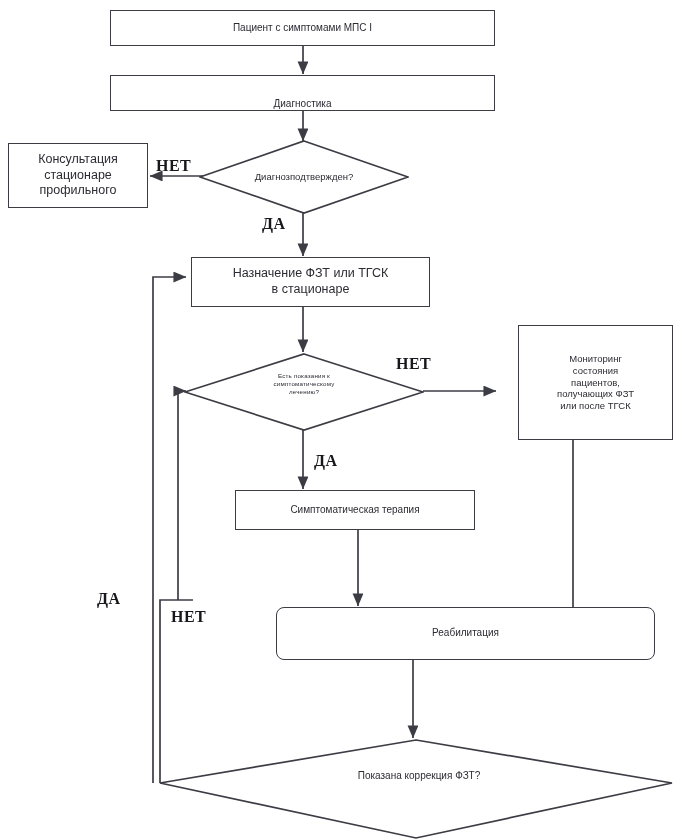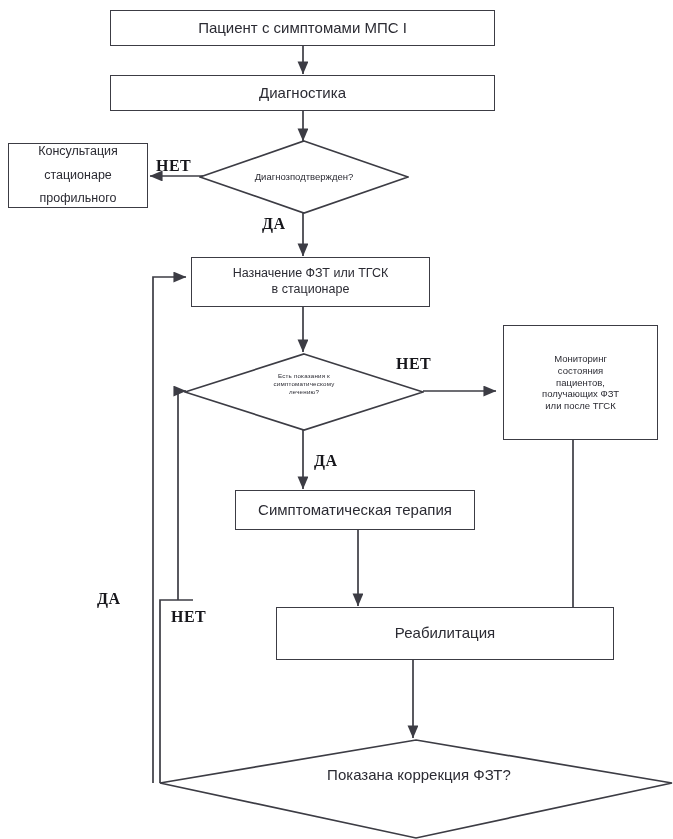--- a/index.html
+++ b/index.html
@@ -32,21 +32,21 @@
   }
   .box{
     border:1.6px solid #3c3c44;
     line-height:1.25;
   }
   .box .lbl{
     display:block;
     padding:0 6px;
     color:#2b2b33;
   }
-  .t-main{font-size:15px;}
+  .t-main{font-size:10px;}
   .t-mid{font-size:12.5px;}
   .t-small{font-size:9.5px;}
   .t-tiny{font-size:6.2px; letter-spacing:.2px;}
   .diamond-label{
     position:absolute;
     display:flex;
     align-items:center;
     justify-content:center;
     text-align:center;
     line-height:1.3;
@@ -102,65 +102,65 @@
       <path d="M178,600 L178,391 L186,391" marker-end="url(#arr)"></path>
 
       <path d="M153,783 L153,277 L186,277" marker-end="url(#arr)"></path>
     </g>
   </svg>
 
   <div class="node box t-main" style="left:110px; top:10px; width:385px; height:36px;">
     <span class="lbl">Пациент с симптомами МПС I</span>
   </div>
 
-  <div class="node box t-main" style="left:110px; top:75px; width:385px; height:36px;">
+  <div class="node box t-main" style="left:110px; top:75px; width:385px; height:36px;align-items:flex-end;">
     <span class="lbl">Диагностика</span>
   </div>
 
   <svg style="position:absolute; left:199px; top:140px; width:210px; height:74px;" viewBox="0 0 210 74">
     <polygon points="105,1 209,37 105,73 1,37" fill="#ffffff" stroke="#3c3c44" stroke-width="1.7"></polygon>
   </svg>
   <div class="diamond-label t-small" style="left:229px; top:152px; width:150px; height:50px; flex-direction:row;">
     <span>Диагноз</span>
     <span>подтвержден?</span>
   </div>
 
-  <div class="node box t-mid" style="left:8px; top:143px; width:140px; height:65px; flex-direction:column;justify-content:space-between;">
+  <div class="node box t-mid" style="left:8px; top:143px; width:140px; height:65px; flex-direction:column;">
     <span class="lbl">Консультация</span>
     <span class="lbl">стационаре</span>
     <span class="lbl">профильного</span>
   </div>
 
   <div class="node box t-mid" style="left:191px; top:257px; width:239px; height:50px; flex-direction:column;">
     <span class="lbl">Назначение ФЗТ или ТГСК</span>
     <span class="lbl">в стационаре</span>
   </div>
 
   <svg style="position:absolute; left:184px; top:353px; width:240px; height:78px;" viewBox="0 0 240 78">
     <polygon points="120,1 239,39 120,77 1,39" fill="#ffffff" stroke="#3c3c44" stroke-width="1.7"></polygon>
   </svg>
   <div class="diamond-label t-tiny" style="left:244px; top:366px; width:120px; height:36px; flex-direction:column;">
     <span>Есть показания   к</span>
     <span>симптоматическому</span>
     <span>лечению?</span>
   </div>
 
-  <div class="node box t-small" style="left:503px; top:325px; width:155px; height:115px; flex-direction:column;">
+  <div class="node box t-small" style="left:518px; top:325px; width:155px; height:115px; flex-direction:column;">
     <span class="lbl">Мониторинг</span>
     <span class="lbl">состояния</span>
     <span class="lbl">пациентов,</span>
     <span class="lbl">получающих ФЗТ</span>
     <span class="lbl">или после ТГСК</span>
   </div>
 
   <div class="node box t-main" style="left:193px; top:490px; width:240px; height:40px;margin-left:42px;">
     <span class="lbl">Симптоматическая терапия</span>
   </div>
 
-  <div class="node box t-main" style="left:276px; top:607px; width:338px; height:53px;">
+  <div class="node box t-main" style="left:276px; top:607px; width:379px; height:53px;border-radius:8px;">
     <span class="lbl">Реабилитация</span>
   </div>
 
   <svg style="position:absolute; left:159px; top:739px; width:514px; height:100px;" viewBox="0 0 514 100">
     <polygon points="257,1 513,44 257,99 1,44" fill="#ffffff" stroke="#3c3c44" stroke-width="1.7"></polygon>
   </svg>
   <div class="diamond-label t-main" style="left:259px; top:762px; width:320px; height:26px;">
     <span>Показана коррекция ФЗТ?</span>
   </div>
 

